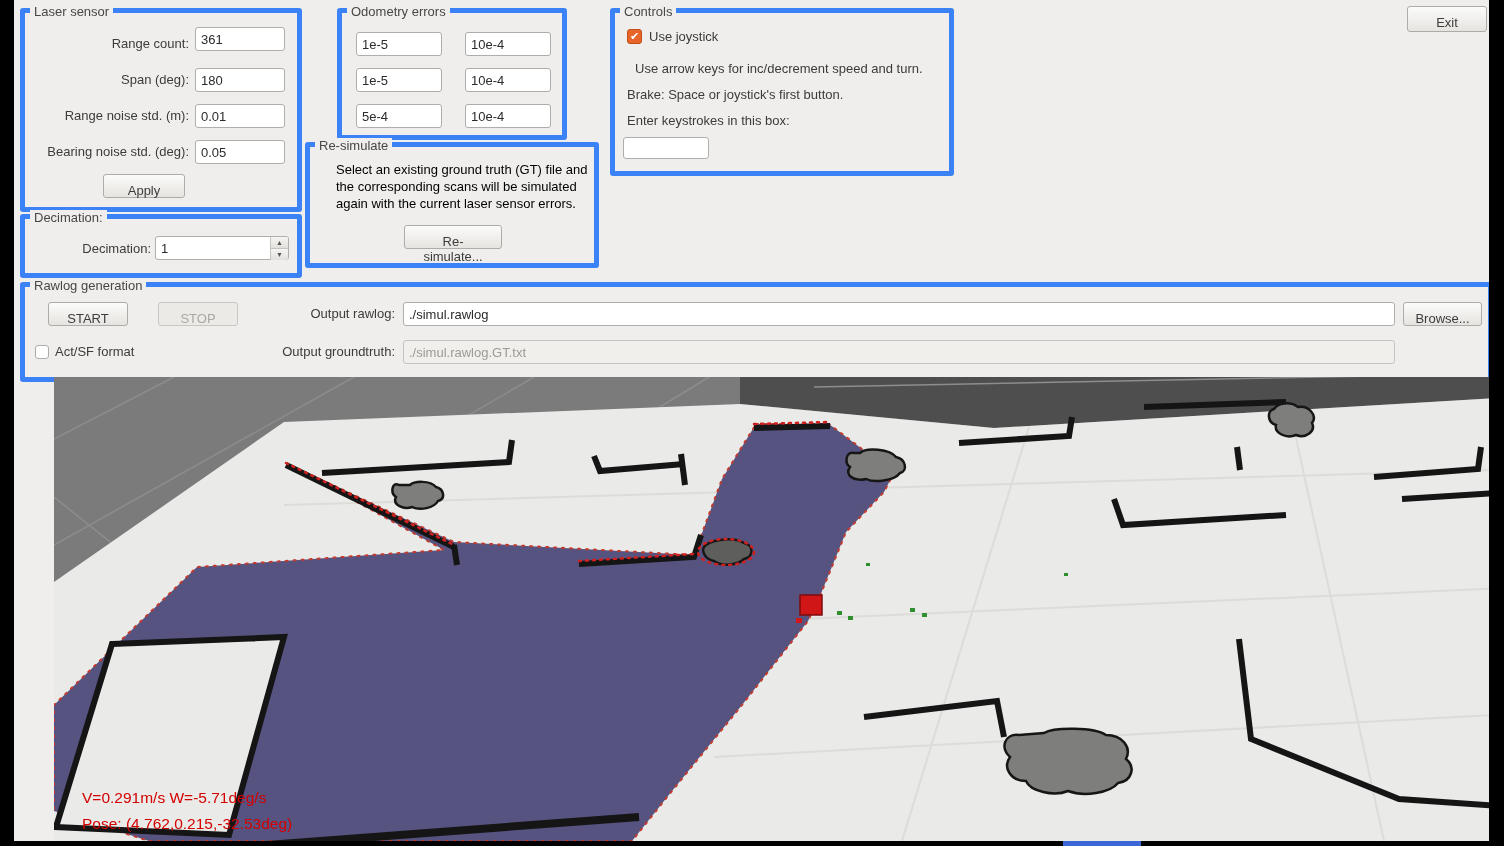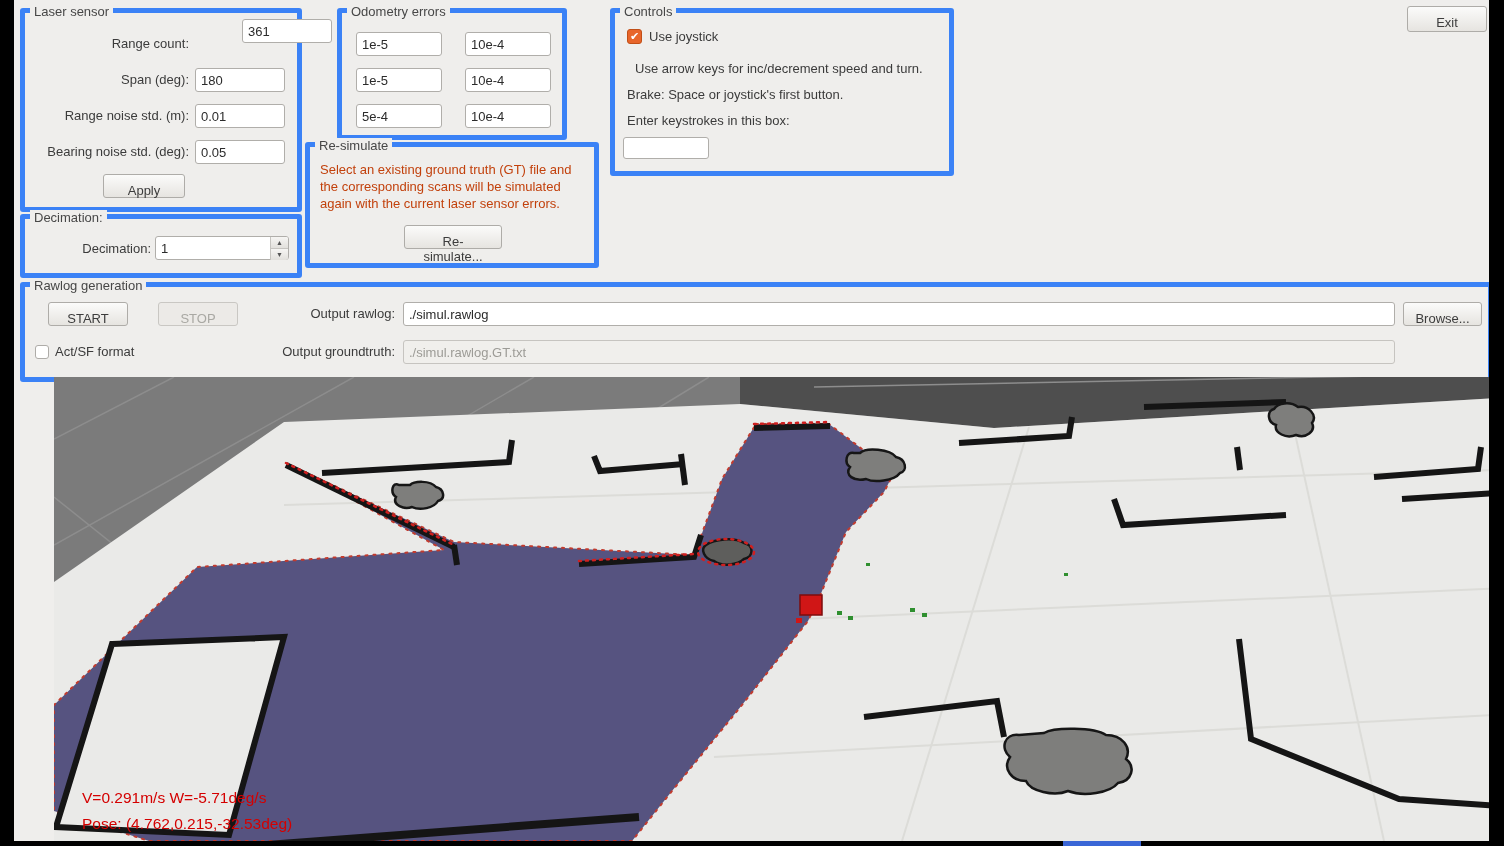--- a/index.html
+++ b/index.html
@@ -28,33 +28,33 @@
   .cb{position:absolute;width:15px;height:15px;box-sizing:border-box;border:1px solid #aeaca8;
     border-radius:3px;background:#fff;font-size:11px;line-height:13px;text-align:center;color:#fff;}
   .cb.on{background:#e8652a;border-color:#c14f17;}
   .spinwrap{position:absolute;}
   .spinwrap .txt{left:0;top:0;width:100%;padding-right:22px;}
   .spinbtns{position:absolute;right:1px;top:1px;width:17px;height:23px;
     border-left:1px solid #c6c4c0;display:flex;flex-direction:column;border-radius:0 2px 2px 0;overflow:hidden;}
   .spinbtns span{flex:1;font-size:7px;line-height:11px;text-align:center;color:#555;
     background:linear-gradient(#f6f5f3,#e2e0dc);cursor:pointer;}
   .spinbtns span:first-child{border-bottom:1px solid #c6c4c0;}
-  .desc{position:absolute;font-size:13px;color:#c2410c;line-height:17px;}
+  .desc{position:absolute;font-size:13px;color:#000000;line-height:17px;margin-left:16px;}
   #viewport{position:absolute;left:0;top:377px;width:1475px;height:464px;background:#7b7b7b;margin-left:40px;}
   #taskbar-frag{position:absolute;left:1063px;top:841px;width:78px;height:5px;background:#3a66d6;}
 </style>
 </head>
 <body>
 
 <div id="app">
 
   <div class="group" style="left:6px;top:8px;width:272px;height:194px;">
     <span class="gtitle">Laser sensor</span>
     <div class="lbl r lh24" style="left:2px;top:19px;width:162px;">Range count:</div>
-    <input class="txt" style="left: 170px; top: 6px; width: 90px; margin-left: 47px;" value="361">
+    <input class="txt" style="left: 170px; top: 14px; width: 90px;" value="361">
     <div class="lbl r lh24" style="left:2px;top:55px;width:162px;">Span (deg):</div>
     <input class="txt" style="left: 170px; top: 55px; width: 90px;" value="180">
     <div class="lbl r lh24" style="left:2px;top:91px;width:162px;">Range noise std. (m):</div>
     <input class="txt" style="left: 170px; top: 91px; width: 90px;" value="0.01">
     <div class="lbl r lh24" style="left:2px;top:127px;width:162px;">Bearing noise std. (deg):</div>
     <input class="txt" style="left: 170px; top: 127px; width: 90px;" value="0.05">
     <button class="btn" style="left:78px;top:161px;width:82px;height:24px;">Apply</button>
   </div>
 
   <div class="group" style="left:6px;top:214px;width:272px;height:54px;">

